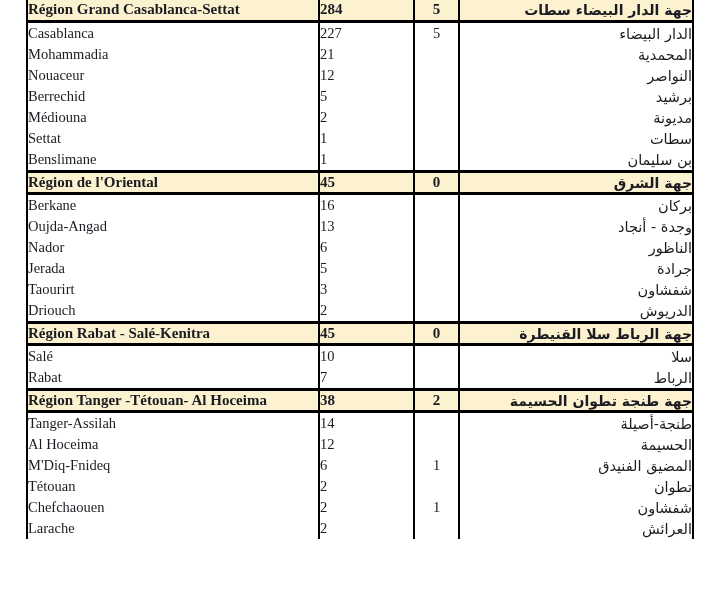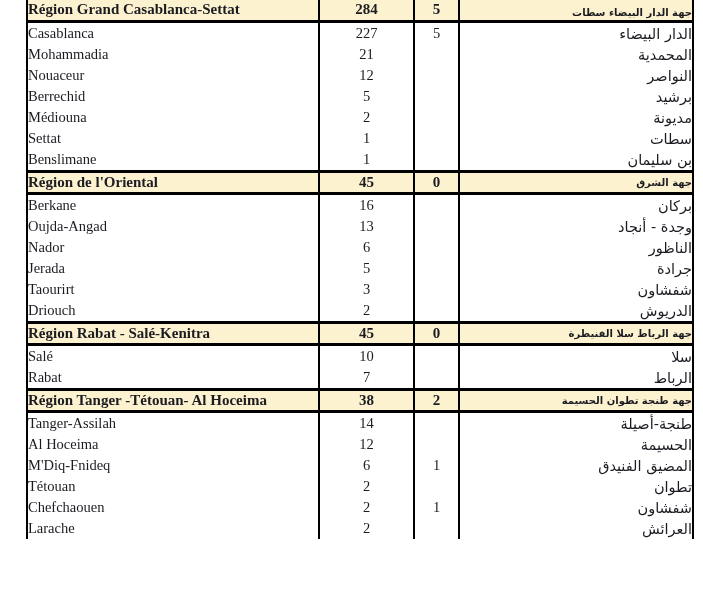--- a/index.html
+++ b/index.html
@@ -44,29 +44,29 @@
     border-bottom: 3px solid #000000;
     font-size: 15px;
   }
   tr.header-row.clipped td {
     border-top: none;
     height: 18px;
     vertical-align: bottom;
     padding-bottom: 2px;
   }
   td.cell-fr { text-align: left; padding-left: 9px; }
-  td.cell-total { text-align: center; }
+  td.cell-total { }
   td.cell-extra { text-align: center; }
   td.cell-ar {
     text-align: right;
     padding-right: 9px;
     font-size: 13.5px;
     font-family: "DejaVu Sans", "Liberation Serif", serif;
   }
-  tr.header-row td.cell-ar { font-size: 10px; font-weight: bold; }
+  tr.header-row td.cell-ar { font-size: 14px; font-weight: bold; }
 </style>
 </head>
 <body>
 
 <div class="page">
   <table class="stats-table">
     <colgroup>
       <col style="width:292px">
       <col style="width:95px">
       <col style="width:45px">

